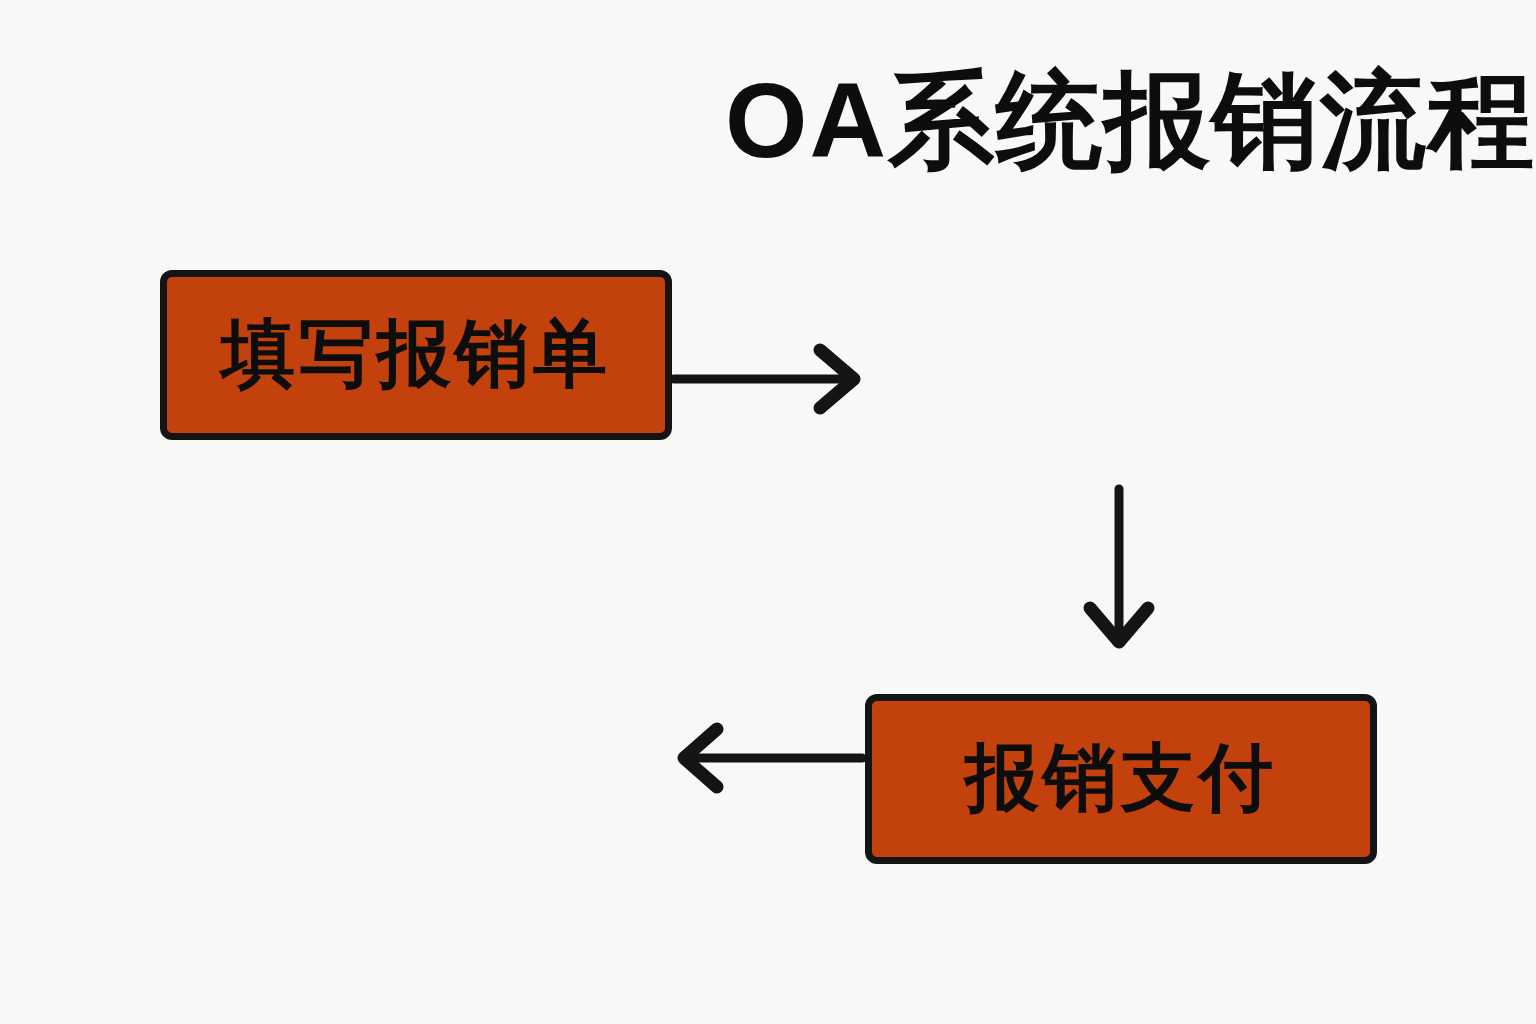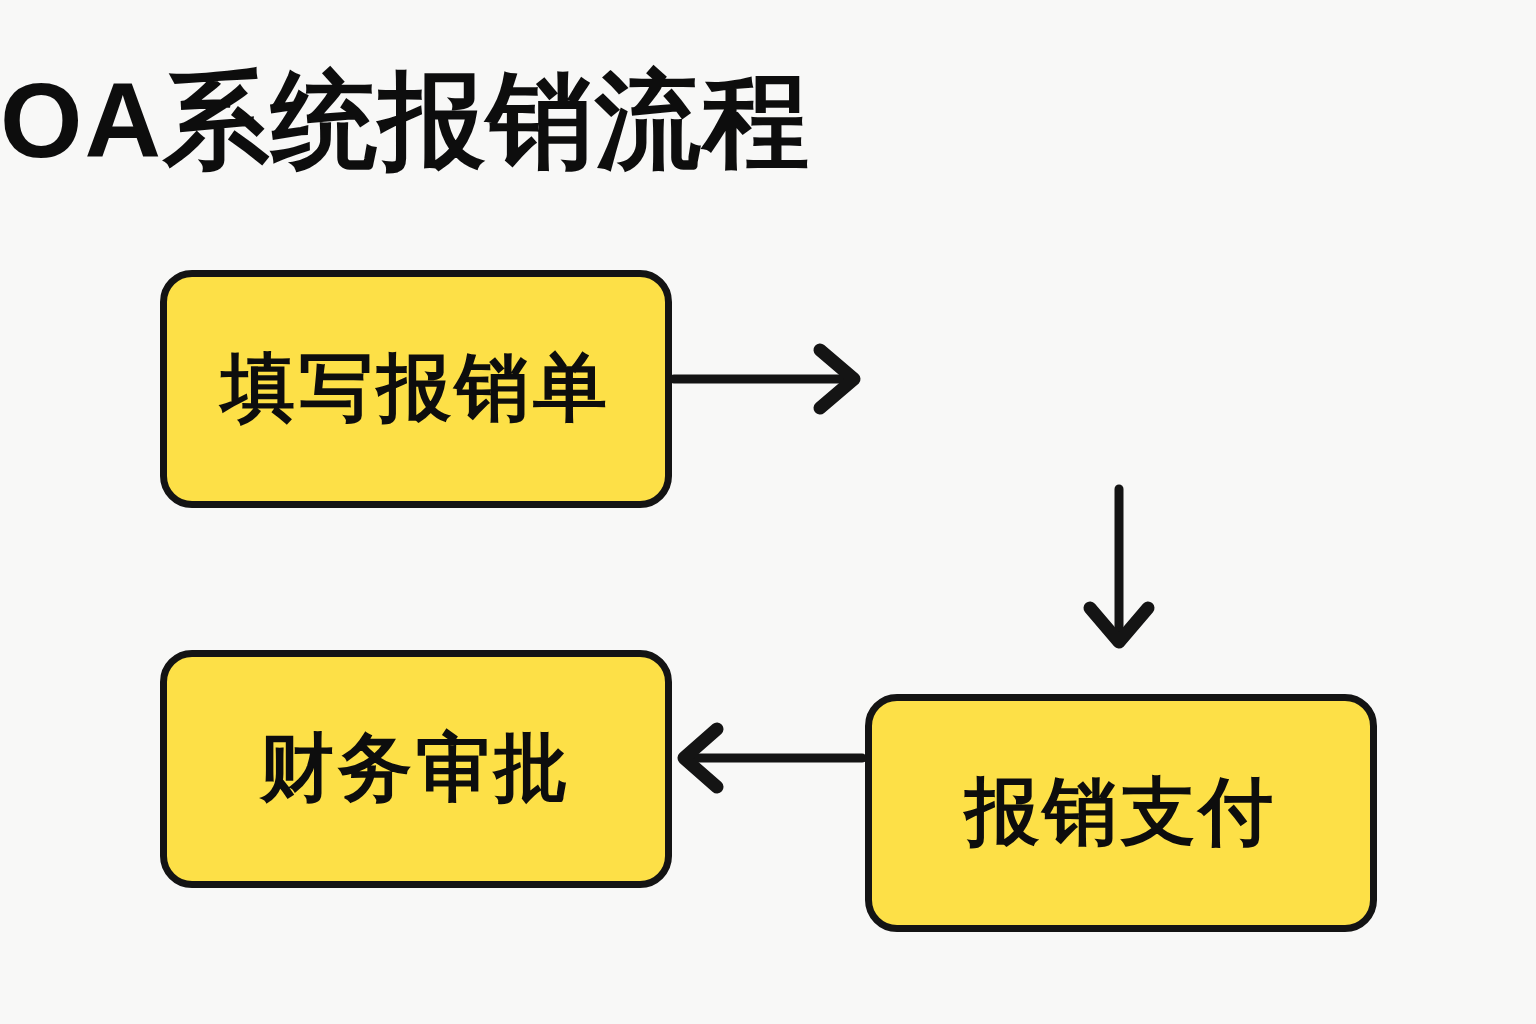--- a/index.html
+++ b/index.html
@@ -14,36 +14,36 @@
     width: 1536px;
     height: 1024px;
     background: #f8f8f7;
     overflow: hidden;
   }
   .title {
     position: absolute;
     left: 0;
     top: 52px;
     width: 100%;
-    text-align: left;
+    text-align: right;
     font-size: 106px;
     line-height: 1.3;
     font-weight: 900;
     color: #0d0d0d;
     letter-spacing: 2px;
     margin: 0;
   }
   .node {
     position: absolute;
     width: 512px;
-    height: 238px;
+    height: 170px;
     box-sizing: border-box;
-    background: #fde047;
+    background: #c2410c;
     border: 7px solid #141414;
-    border-radius: 32px;
+    border-radius: 12px;
     display: flex;
     align-items: center;
     justify-content: center;
   }
   .node-label {
     font-size: 74px;
     font-weight: 900;
     color: #0d0d0d;
     letter-spacing: 4px;
     white-space: nowrap;
@@ -70,23 +70,20 @@
 
   <div class="node node-top-left">
     <span class="node-label">填写报销单</span>
   </div>
 
 
   <div class="node node-bottom-right">
     <span class="node-label">报销支付</span>
   </div>
 
-  <div class="node node-bottom-left">
-    <span class="node-label">财务审批</span>
-  </div>
 
   <svg class="arrow-layer" viewBox="0 0 1536 1024" xmlns="http://www.w3.org/2000/svg">
 
     <g stroke="#141414" fill="none" stroke-linecap="round" stroke-linejoin="round">
       <path d="M 674 379 L 846 379" stroke-width="9"></path>
       <path d="M 820 350 L 854 379 L 820 408" stroke-width="13"></path>
     </g>
 
     <g stroke="#141414" fill="none" stroke-linecap="round" stroke-linejoin="round">
       <path d="M 1119 489 L 1119 634" stroke-width="9"></path>

